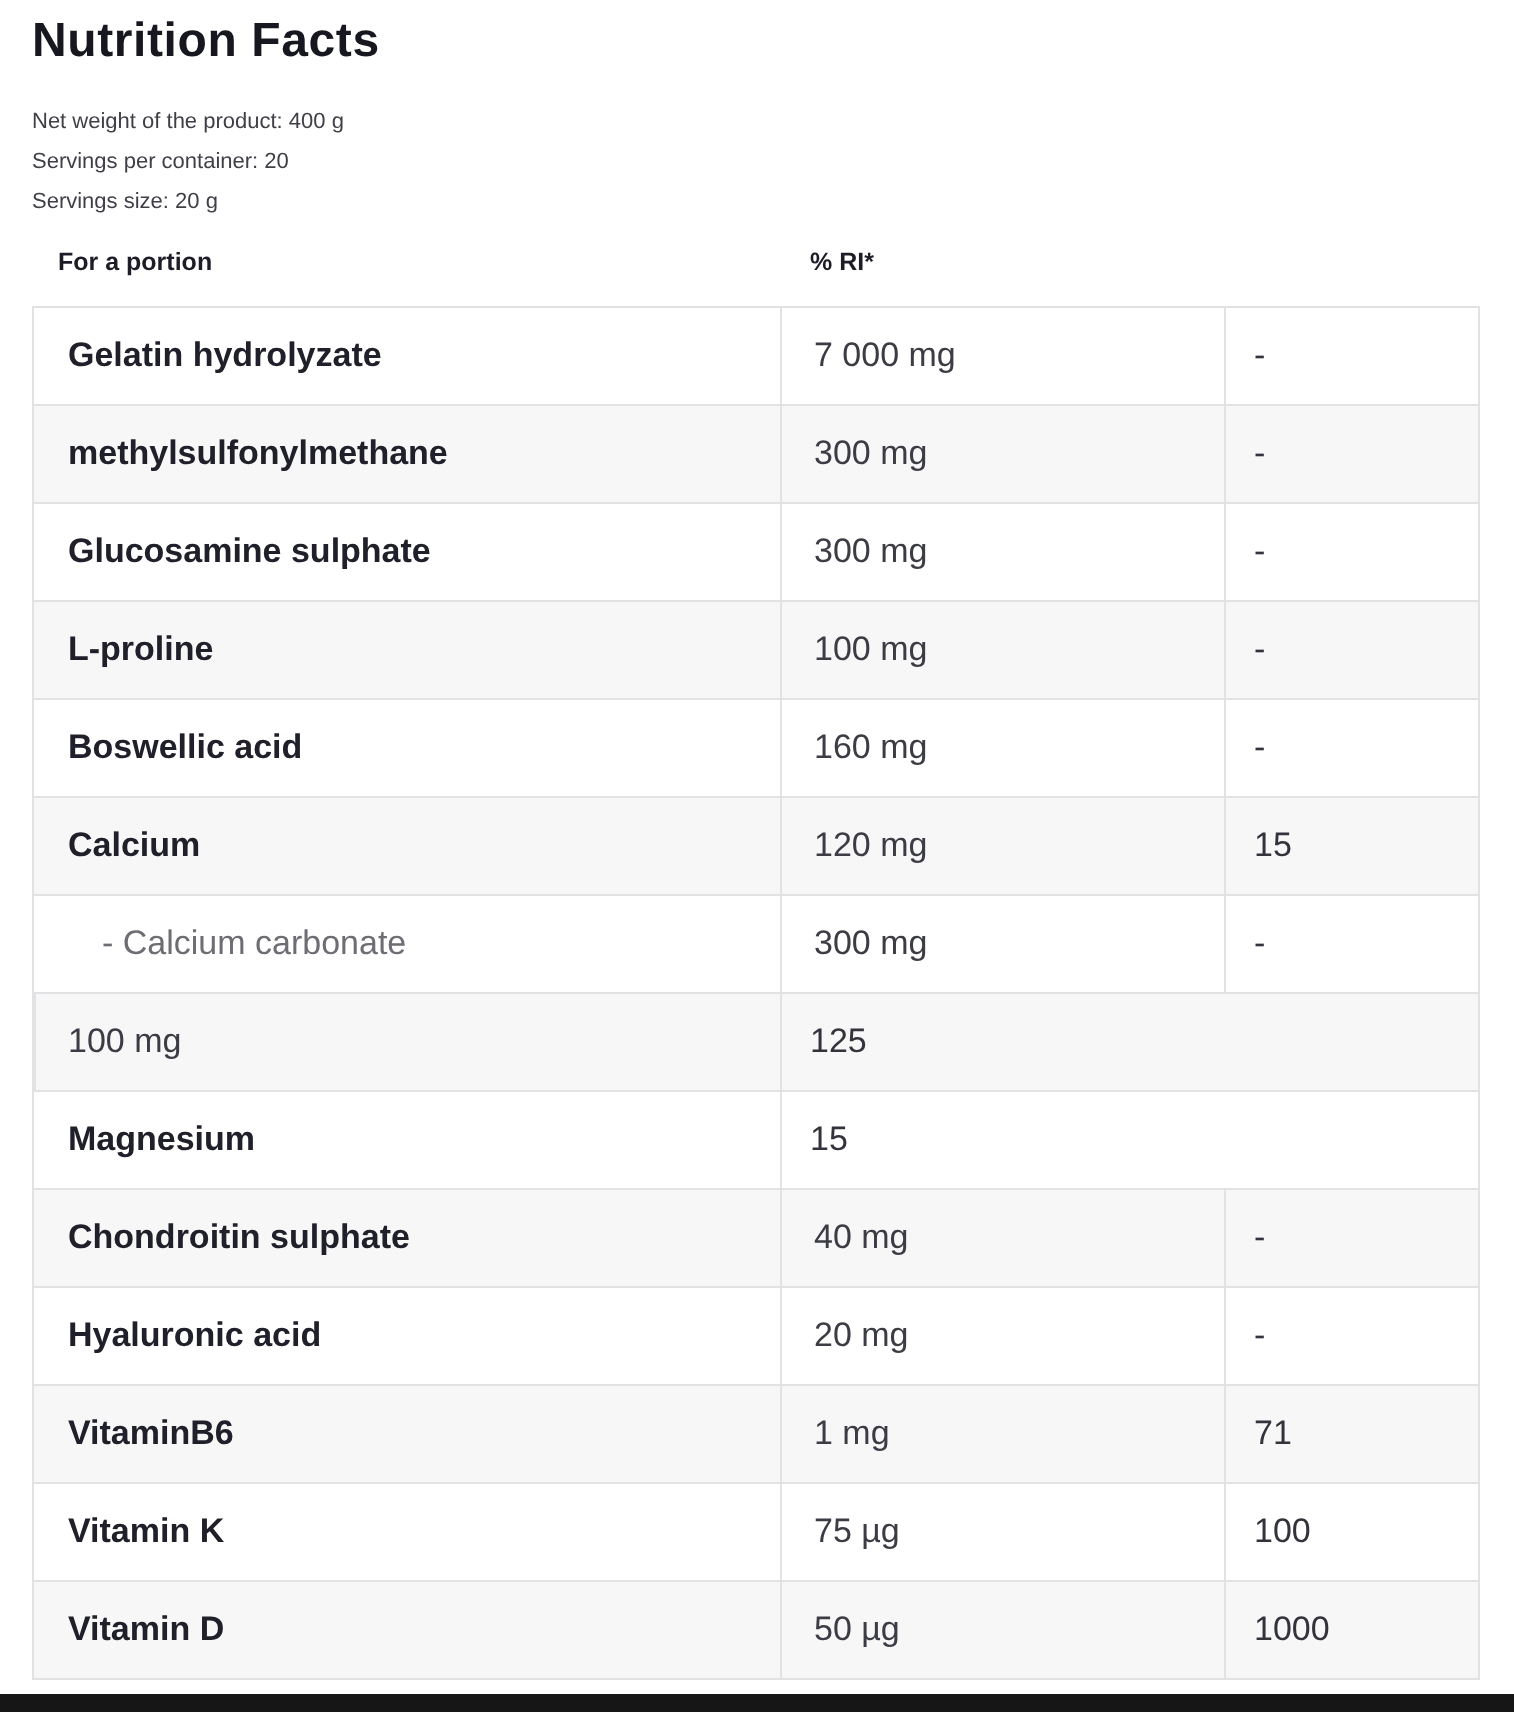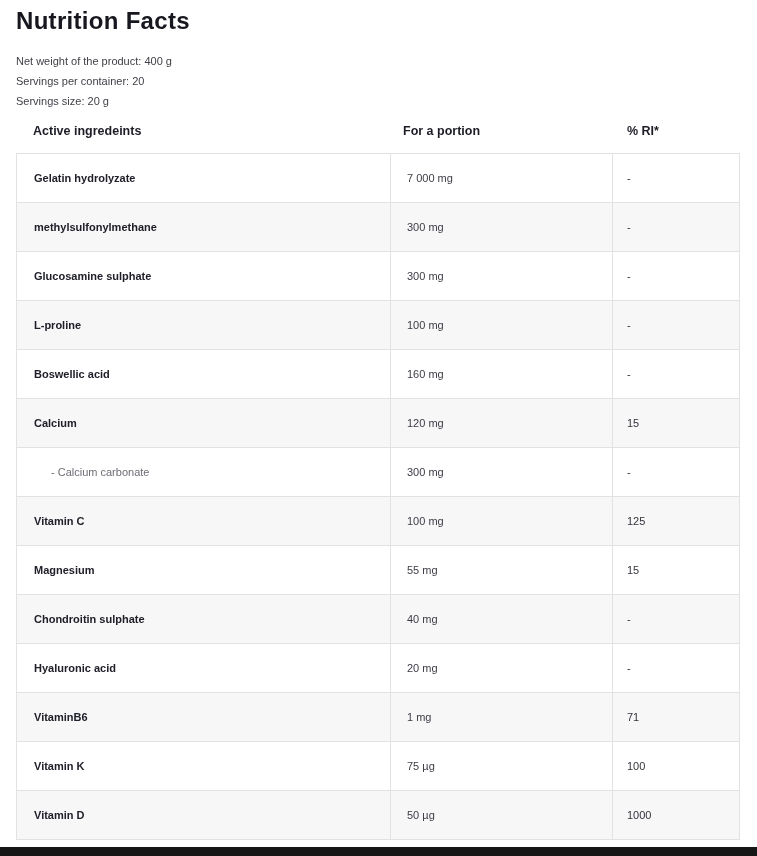--- a/index.html
+++ b/index.html
@@ -46,21 +46,21 @@
     grid-template-columns:373px 222px 127px;
     height:48px;
     border-bottom:1px solid #e2e2e4;
     background:#ffffff;
   }
   .row:last-child{border-bottom:none;}
   .row:nth-child(even){background:#f7f7f8;}
   .cell{
     display:flex;
     align-items:center;
-    font-size:11px;
+    font-size:17px;
     box-sizing:border-box;
   }
   .cell-name{
     padding-left:17px;
     font-weight:bold;
     color:#20202a;
   }
   .cell-amount{
     padding-left:16px;
     border-left:1px solid #e2e2e4;
@@ -90,21 +90,20 @@
 
   <h1 class="title">Nutrition Facts</h1>
 
   <div class="meta">
     <div class="meta-line">Net weight of the product: 400 g</div>
     <div class="meta-line">Servings per container:  20</div>
     <div class="meta-line">Servings size:  20 g</div>
   </div>
 
   <div class="thead">
-    <div class="th-c1">Active ingredeints</div>
     <div class="th-c2">For a portion</div>
     <div class="th-c3">% RI*</div>
   </div>
 
   <div class="tbl" id="tbl">
   <div class="row">
     <div class="cell cell-name">Gelatin hydrolyzate</div>
     <div class="cell cell-amount">7 000 mg</div>
     <div class="cell cell-ri">-</div>
   </div>
@@ -139,28 +138,26 @@
     <div class="cell cell-ri">15</div>
   </div>
 
   <div class="row indent">
     <div class="cell cell-name">- Calcium carbonate</div>
     <div class="cell cell-amount">300 mg</div>
     <div class="cell cell-ri">-</div>
   </div>
 
   <div class="row">
-    <div class="cell cell-name">Vitamin C</div>
     <div class="cell cell-amount">100 mg</div>
     <div class="cell cell-ri">125</div>
   </div>
 
   <div class="row">
     <div class="cell cell-name">Magnesium</div>
-    <div class="cell cell-amount">55 mg</div>
     <div class="cell cell-ri">15</div>
   </div>
 
   <div class="row">
     <div class="cell cell-name">Chondroitin sulphate</div>
     <div class="cell cell-amount">40 mg</div>
     <div class="cell cell-ri">-</div>
   </div>
 
   <div class="row">

